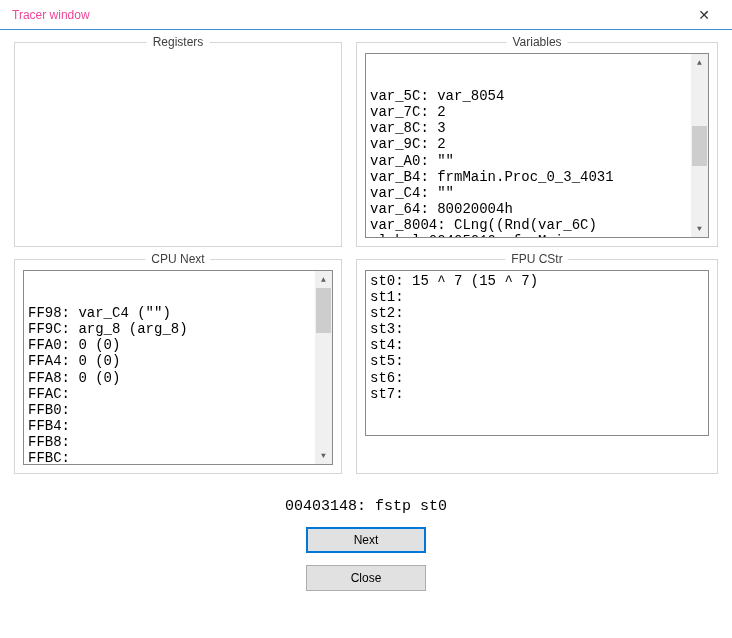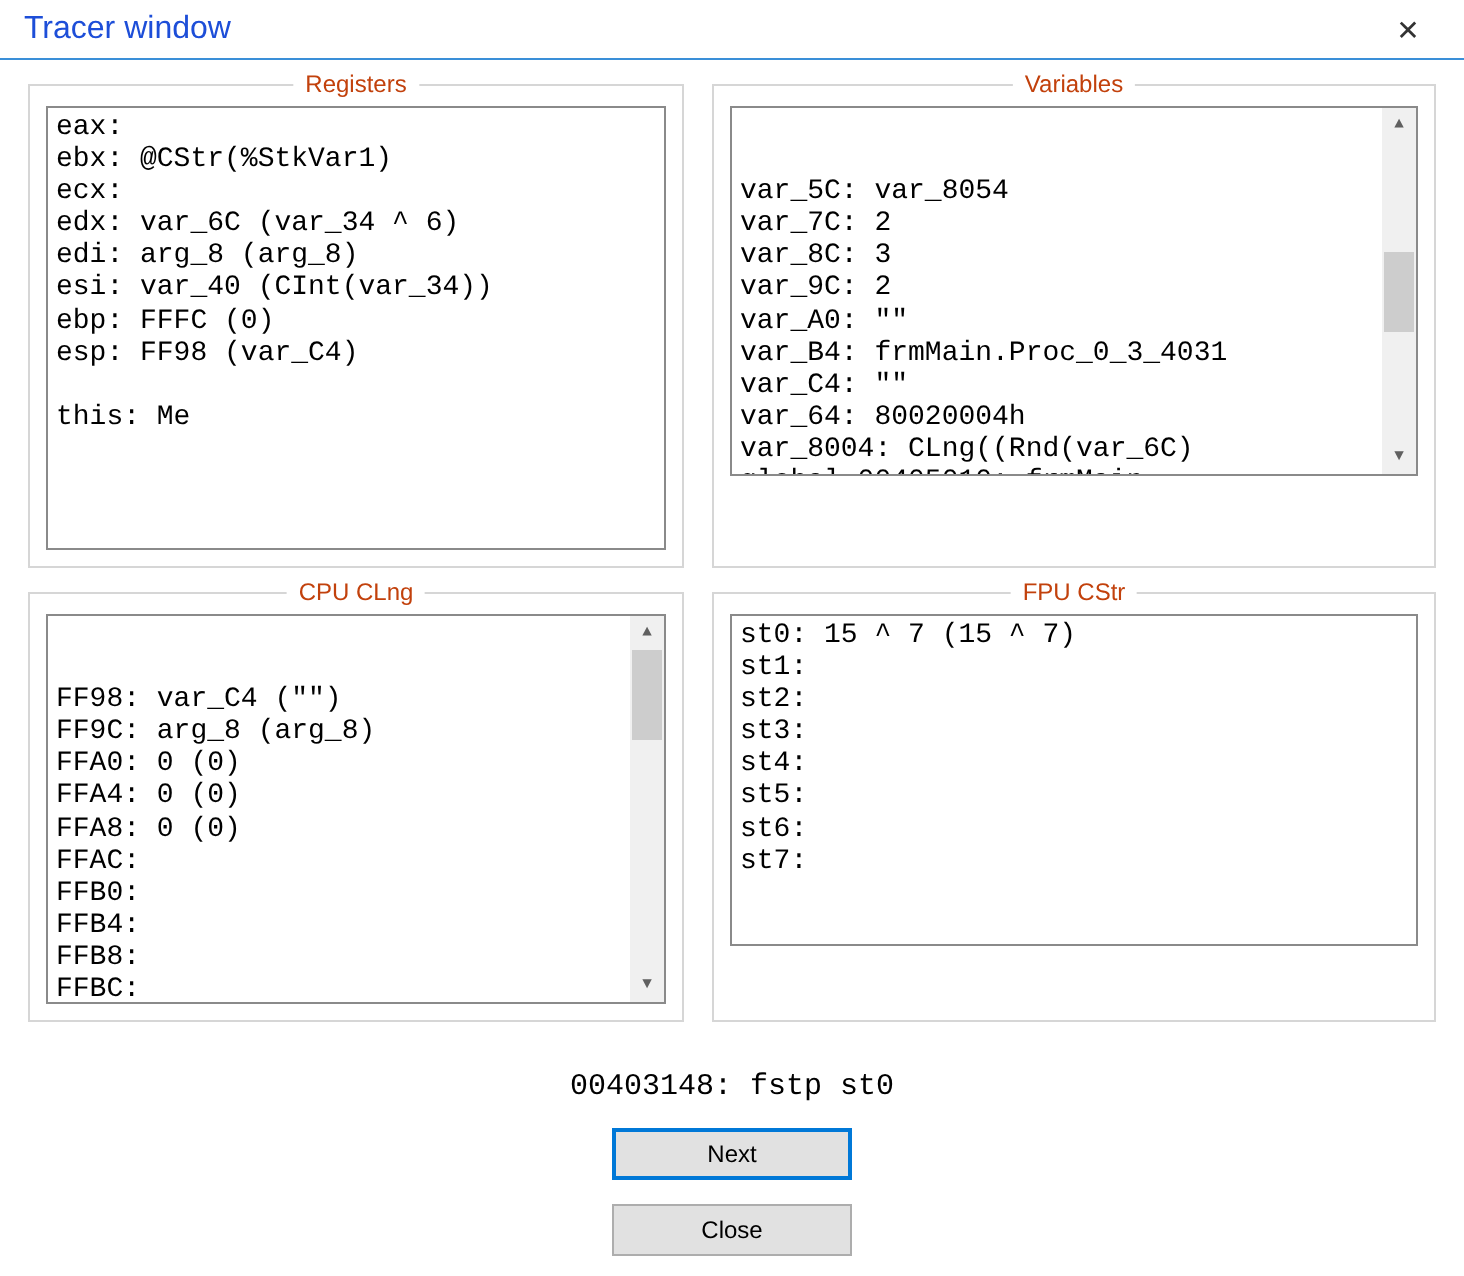--- a/index.html
+++ b/index.html
@@ -13,21 +13,21 @@
 }
 .titlebar {
   height: 30px;
   border-bottom: 1px solid #3a8fd8;
   display: flex;
   align-items: center;
   justify-content: space-between;
   padding: 0 8px;
   background: #fff;
 }
-.titlebar-title { font-size: 16px; color: #1d4ed8; padding-left: 4px; }
+.titlebar-title { font-size: 12px; color: #ec4899; padding-left: 4px; }
 .close-x {
   font-size: 14px;
   font-family: Arial, sans-serif;
   color: #333;
   width: 40px;
   text-align: center;
   cursor: pointer;
 }
 .content { padding: 12px 14px 8px 14px; }
 .row { display: flex; gap: 14px; margin-bottom: 12px; }
@@ -38,21 +38,21 @@
   flex: 1;
 }
 .group-title {
   position: absolute;
   top: -8px;
   left: 50%;
   transform: translateX(-50%);
   background: #fff;
   padding: 0 6px;
   font-size: 12px;
-  color: #c2410c;
+  color: #404040;
 }
 .listbox {
   border: 1px solid #8a8a8a;
   background: #fff;
   font-family: "Courier New", monospace;
   font-size: 14px;
   line-height: 1.15;
   padding: 2px 4px;
   overflow: hidden;
   position: relative;
@@ -134,30 +134,20 @@
 <div class="titlebar">
   <span class="titlebar-title">Tracer window</span>
   <span class="close-x">✕</span>
 </div>
 
 <div class="content">
 
   <div class="row">
     <div class="group left-col">
       <span class="group-title">Registers</span>
-      <div class="listbox h-reg"><div style="white-space: pre;">eax:
-ebx: @CStr(%StkVar1)
-ecx:
-edx: var_6C (var_34 ^ 6)
-edi: arg_8 (arg_8)
-esi: var_40 (CInt(var_34))
-ebp: FFFC (0)
-esp: FF98 (var_C4)
-
-this: Me</div></div>
     </div>
     <div class="group right-col">
       <span class="group-title">Variables</span>
       <div class="listbox h-var">
         <div style="white-space: pre; margin-right: 17px;">var_5C: var_8054
 var_7C: 2
 var_8C: 3
 var_9C: 2
 var_A0: ""
 var_B4: frmMain.Proc_0_3_4031
@@ -171,21 +161,21 @@
             <div class="sb-thumb" style="top:55px;height:40px"></div>
           </div>
           <div class="sb-btn">▼</div>
         </div>
       </div>
     </div>
   </div>
 
   <div class="row">
     <div class="group left-col">
-      <span class="group-title">CPU CLng</span>
+      <span class="group-title">CPU Next</span>
       <div class="listbox h-cpu">
         <div style="white-space: pre; margin-right: 17px;">FF98: var_C4 ("")
 FF9C: arg_8 (arg_8)
 FFA0: 0 (0)
 FFA4: 0 (0)
 FFA8: 0 (0)
 FFAC:
 FFB0:
 FFB4:
 FFB8:

